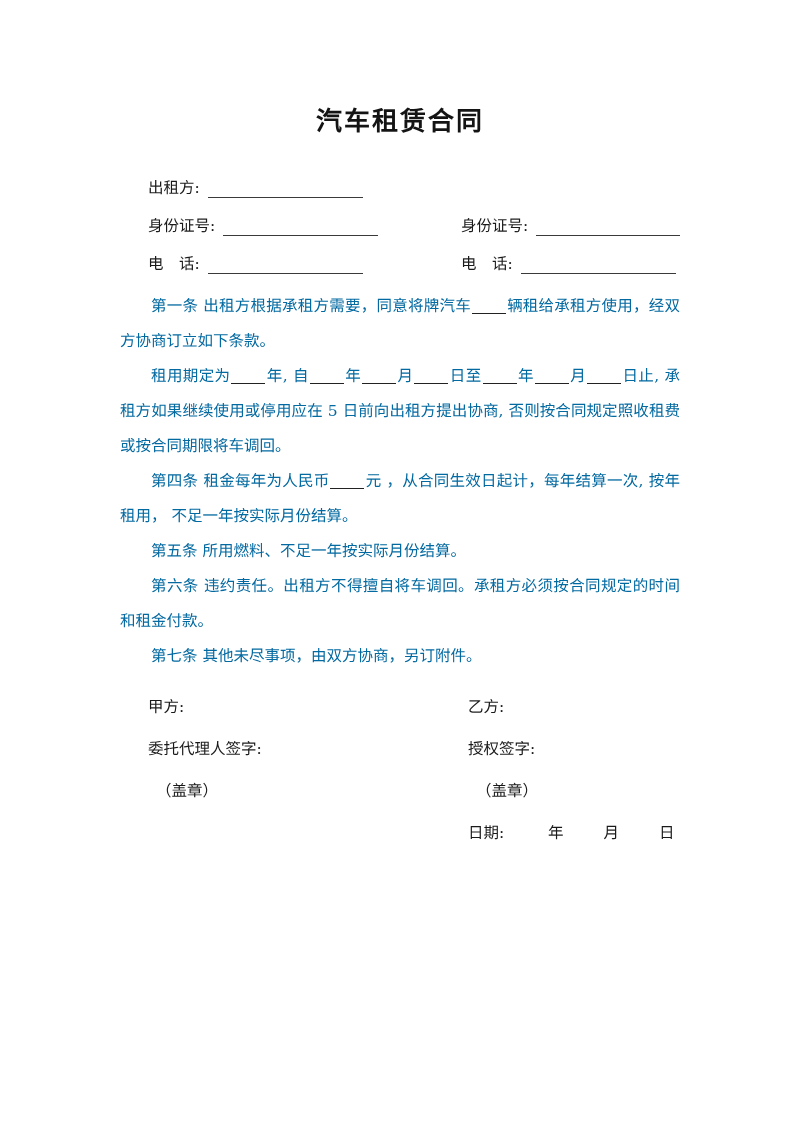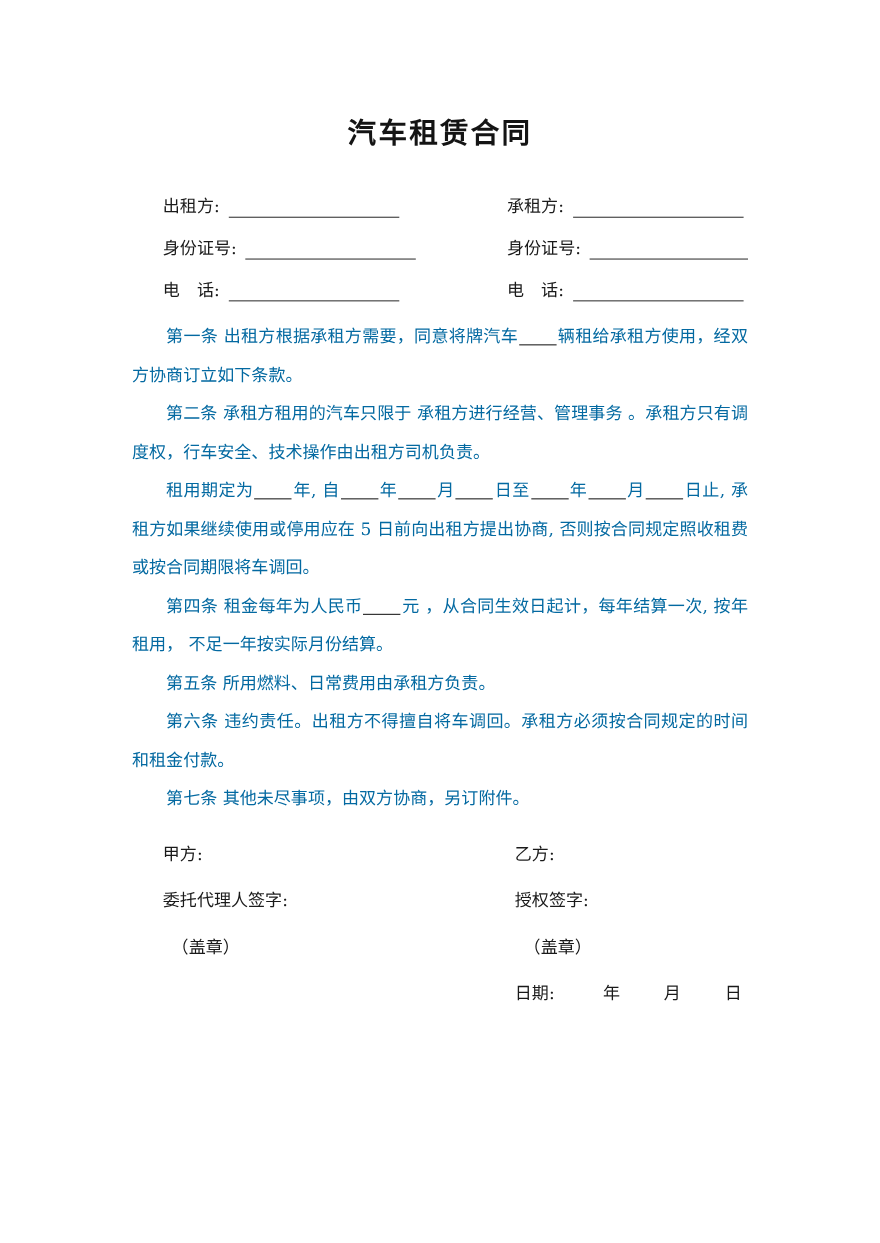--- a/index.html
+++ b/index.html
@@ -127,24 +127,20 @@
 
     <h1 class="doc-title">汽车租赁合同</h1>
 
     <div class="party-block">
 
       <div class="party-row">
         <div class="party-col left">
           <span class="party-label">出租方:</span>
           <span class="party-rule"></span>
         </div>
-        <div class="party-col right">
-          <span class="party-label">承租方:</span>
-          <span class="party-rule"></span>
-        </div>
       </div>
 
       <div class="party-row">
         <div class="party-col left">
           <span class="party-label">身份证号:</span>
           <span class="party-rule"></span>
         </div>
         <div class="party-col right">
           <span class="party-label">身份证号:</span>
           <span class="party-rule"></span>
@@ -159,24 +155,23 @@
         <div class="party-col right">
           <span class="party-label">电　话:</span>
           <span class="party-rule"></span>
         </div>
       </div>
 
     </div>
 
     <div class="clauses" id="clauses-container">
         <p class="clause">第一条  出租方根据承租方需要，同意将牌汽车<span class="blank-s"></span>辆租给承租方使用，经双方协商订立如下条款。</p>
-        <p class="clause">第二条  承租方租用的汽车只限于 承租方进行经营、管理事务 。承租方只有调度权，行车安全、技术操作由出租方司机负责。</p>
         <p class="clause">租用期定为<span class="blank-s"></span>年, 自<span class="blank-s"></span>年<span class="blank-s"></span>月<span class="blank-s"></span>日至<span class="blank-s"></span>年<span class="blank-s"></span>月<span class="blank-s"></span>日止, 承租方如果继续使用或停用应在 5 日前向出租方提出协商, 否则按合同规定照收租费或按合同期限将车调回。</p>
         <p class="clause">第四条  租金每年为人民币<span class="blank-s"></span>元 ，从合同生效日起计，每年结算一次, 按年租用， 不足一年按实际月份结算。</p>
-        <p class="clause">第五条  所用燃料、日常费用由承租方负责。</p>
+        <p class="clause">第五条  所用燃料、不足一年按实际月份结算。</p>
         <p class="clause">第六条  违约责任。出租方不得擅自将车调回。承租方必须按合同规定的时间和租金付款。</p>
         <p class="clause">第七条  其他未尽事项，由双方协商，另订附件。</p>
       </div>
 
     <div class="sign-block">
 
       <div class="sign-row">
         <div class="sign-col left">甲方:</div>
         <div class="sign-col right">乙方:</div>
       </div>

